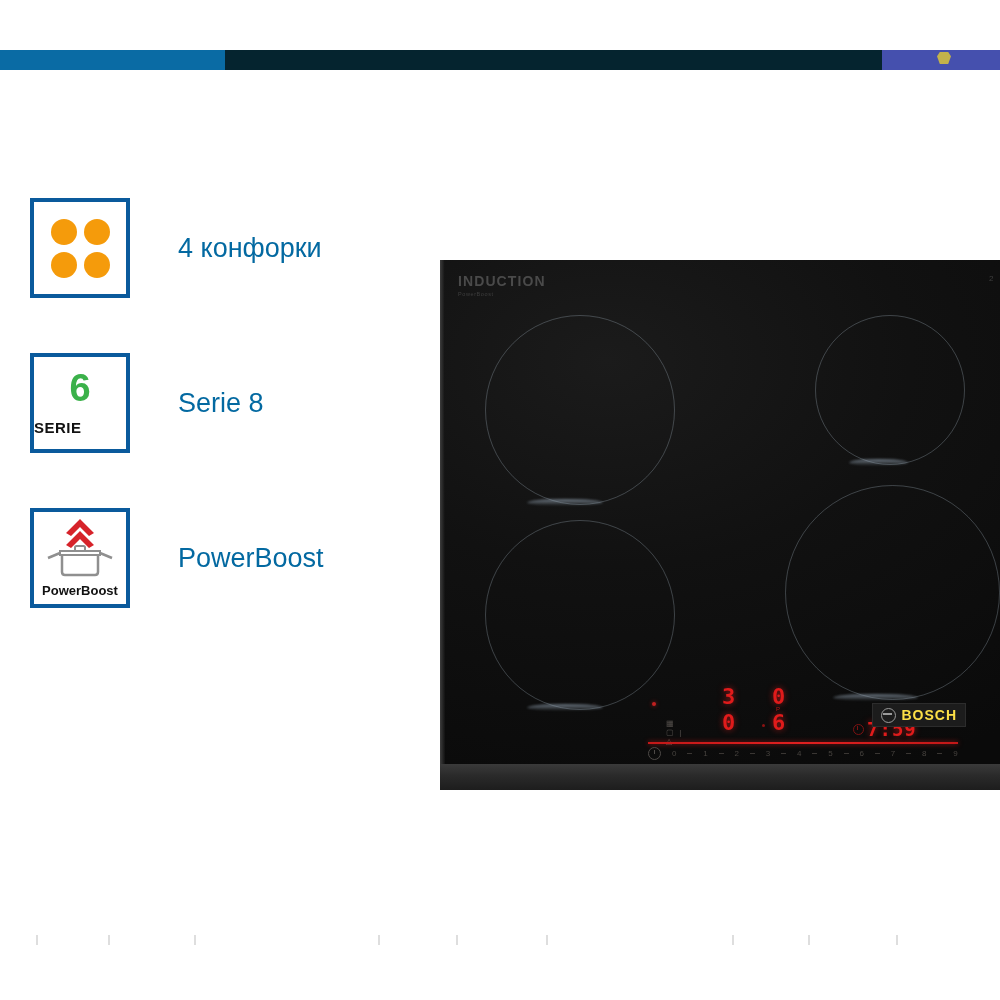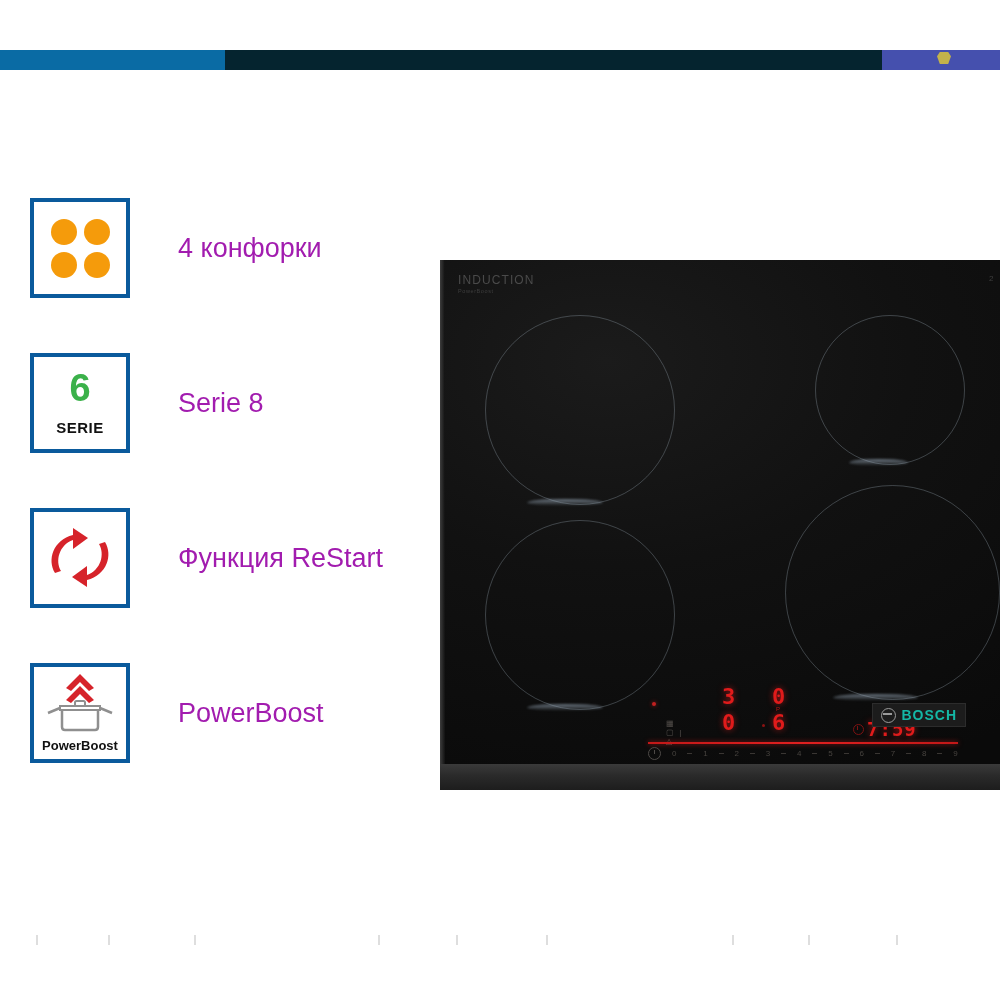--- a/index.html
+++ b/index.html
@@ -24,33 +24,33 @@
 
   
   .features { position:absolute; left:30px; top:198px; width:420px; }
   .feature-row { display:flex; align-items:center; height:100px; margin-bottom:55px; }
   .feature-box {
     width:100px; height:100px; box-sizing:border-box;
     border:4px solid #0a5a9c; background:#ffffff;
     position:relative; flex:0 0 auto;
   }
   .feature-label {
-    margin-left:48px; font-size:27px; color:#a21caf; white-space:nowrap;
+    margin-left:48px; font-size:27px; color:#0369a1; white-space:nowrap;
     font-family:"Liberation Sans", sans-serif; font-weight:400;
   }
 
   
   .burners { position:absolute; inset:0; display:grid; grid-template-columns:1fr 1fr; grid-template-rows:1fr 1fr;
              padding:16px; box-sizing:border-box; gap:6px; place-items:center; }
   .burner-dot { width:26px; height:26px; border-radius:50%; background:#f59b0b; }
 
   
   .serie-num { position:absolute; left:0; right:0; top:12px; text-align:center;
                font-size:38px; font-weight:700; color:#3bb14a; line-height:1; }
-  .serie-word { position:absolute; left:0; right:0; bottom:13px; text-align:center;
+  .serie-word { position:absolute; left:0; right:0; bottom:13px; 
                 font-size:15px; font-weight:700; color:#121212; letter-spacing:.5px; }
 
   
   .restart-wrap { position:absolute; inset:0; display:flex; align-items:center; justify-content:center; }
 
   
   .pb-wrap { position:absolute; inset:0; }
   .pb-word { position:absolute; left:0; right:0; bottom:6px; text-align:center;
              font-size:13px; font-weight:700; color:#111; }
 
@@ -66,21 +66,21 @@
   }
   .ct-bevel-l { position:absolute; left:0; top:0; width:5px; height:505px;
                 background:linear-gradient(90deg,#3d3d3d,#111); }
   .ct-base {
     position:absolute; left:0; bottom:0; width:560px; height:26px;
     background:linear-gradient(180deg,#3a3a3a 0%, #2a2a2a 45%, #1d1d1d 100%);
   }
   .ct-brand {
     position:absolute; left:18px; top:13px; color:#4a4a4a; line-height:1.25;
   }
-  .ct-brand .l1 { font-size:12px; letter-spacing:1.1px; font-weight:400; }
+  .ct-brand .l1 { font-size:14px; letter-spacing:1.1px; font-weight:700; }
   .ct-brand .l2 { font-size:5.5px; letter-spacing:.6px; color:#3e3e3e; }
   .ct-brand-right {
     position:absolute; right:6px; top:14px; font-size:8px; color:#3f3f3f; letter-spacing:.6px;
   }
 
   .zone { position:absolute; border-radius:50%; box-sizing:border-box;
           border:1px solid rgba(170,185,200,.30); }
   .zone::after {
     content:""; position:absolute; left:22%; bottom:-2px; width:40%; height:7px;
     border-radius:50%;
@@ -130,21 +130,21 @@
   .scale-num { font-size:8px; color:#47433f; flex:0 0 auto; }
   .scale-tick { width:5px; height:1px; background:#3a3633; flex:0 0 auto; }
 
   .bosch-badge {
     position:absolute; right:-8px; bottom:28px; height:22px; padding:0 8px;
     background:#1c1c1c; border:1px solid #2c2c2c;
     display:flex; align-items:center; gap:5px;
   }
   .bosch-mark { width:13px; height:13px; border:1.5px solid #9a9a9a; border-radius:50%; position:relative; }
   .bosch-mark::before { content:""; position:absolute; left:1px; top:4.5px; width:9px; height:1.5px; background:#9a9a9a; }
-  .bosch-text { font-size:14px; font-weight:700; color:#14b8a6; letter-spacing:1px; }
+  .bosch-text { font-size:14px; font-weight:700; color:#fde047; letter-spacing:1px; }
 
   
   .footdashes { position:absolute; left:0; top:935px; width:1000px; height:14px; }
   .fd { position:absolute; width:2px; height:10px; background:#dedede; }
 </style>
 </head>
 <body>
 
 <div id="page">
 
@@ -171,33 +171,20 @@
     </div>
 
     <div class="feature-row">
       <div class="feature-box">
         <div class="serie-num">6</div>
         <div class="serie-word">SERIE</div>
       </div>
       <div class="feature-label">Serie 8</div>
     </div>
 
-    <div class="feature-row">
-      <div class="feature-box">
-        <div class="restart-wrap">
-          <svg width="66" height="62" viewBox="0 0 66 62">
-            <path d="M14 44 C8 34 12 18 26 13 L26 22 L41 11 L26 1 L26 8
-                     C6 13 0 33 8 46 Z" fill="#d6232a"></path>
-            <path d="M52 17 C58 27 54 43 40 48 L40 39 L25 50 L40 60 L40 53
-                     C60 48 66 28 58 15 Z" fill="#d6232a"></path>
-          </svg>
-        </div>
-      </div>
-      <div class="feature-label">Функция ReStart</div>
-    </div>
 
     <div class="feature-row">
       <div class="feature-box">
         <div class="pb-wrap">
           <svg width="92" height="72" viewBox="0 0 92 72" style="position:absolute;left:0;top:2px;">
 
             <path d="M46 5 L60 19 L55 22 L46 13 L37 22 L32 19 Z" fill="#d6232a"></path>
             <path d="M46 17 L60 31 L55 34 L46 25 L37 34 L32 31 Z" fill="#d6232a"></path>
 
             <rect x="41" y="32" width="10" height="5" rx="1.5" fill="none" stroke="#8f8f8f" stroke-width="2"></rect>

